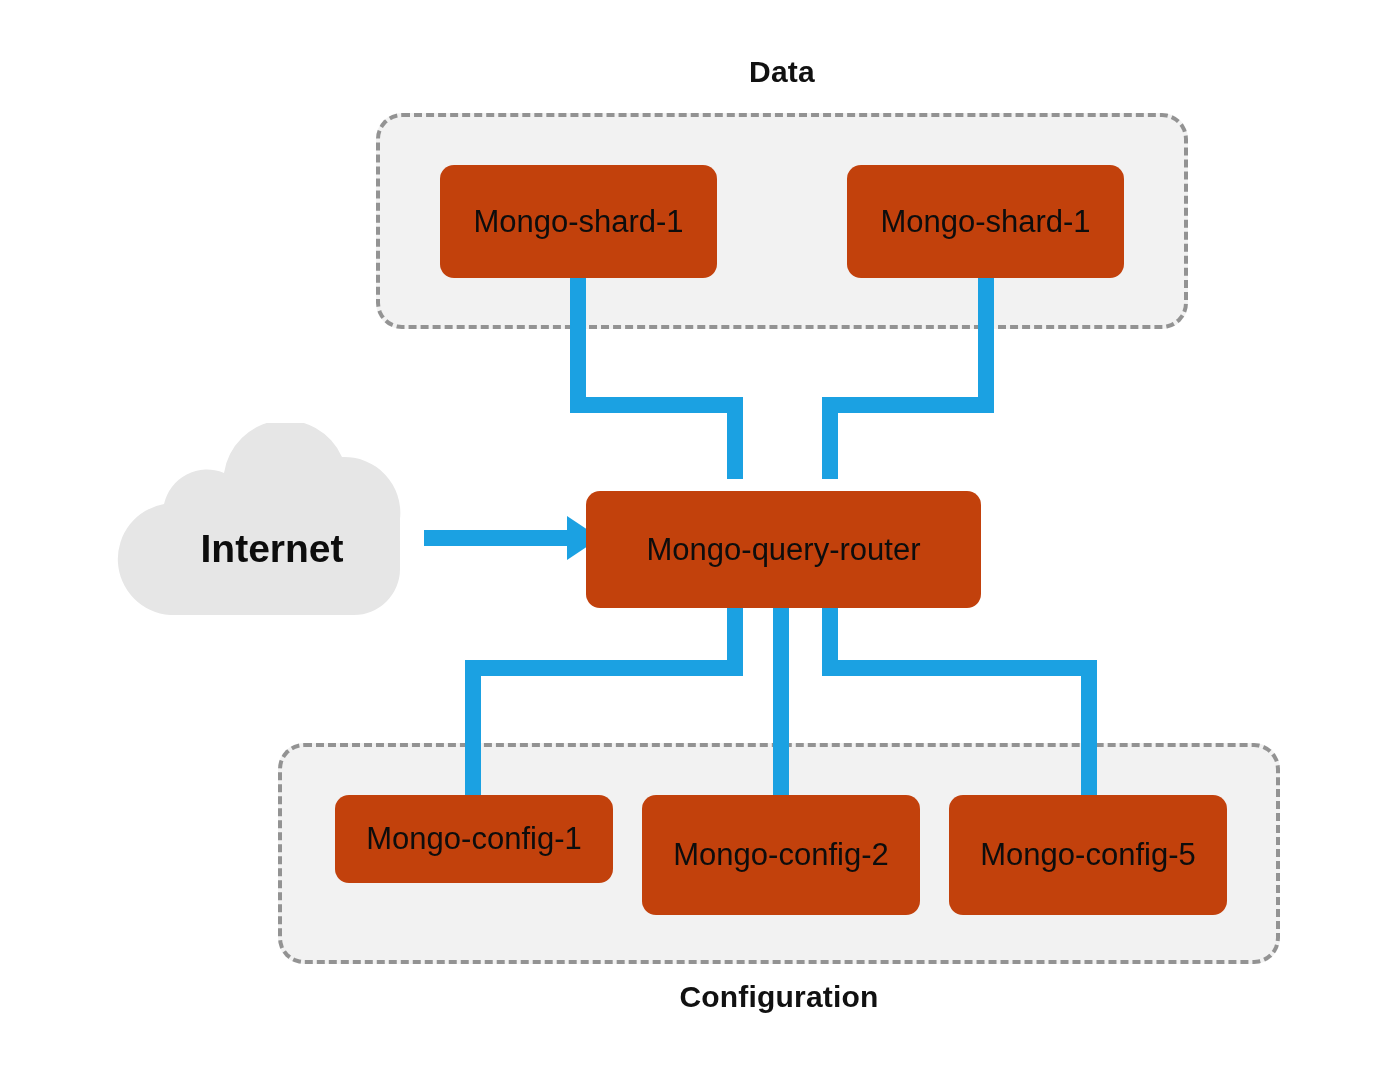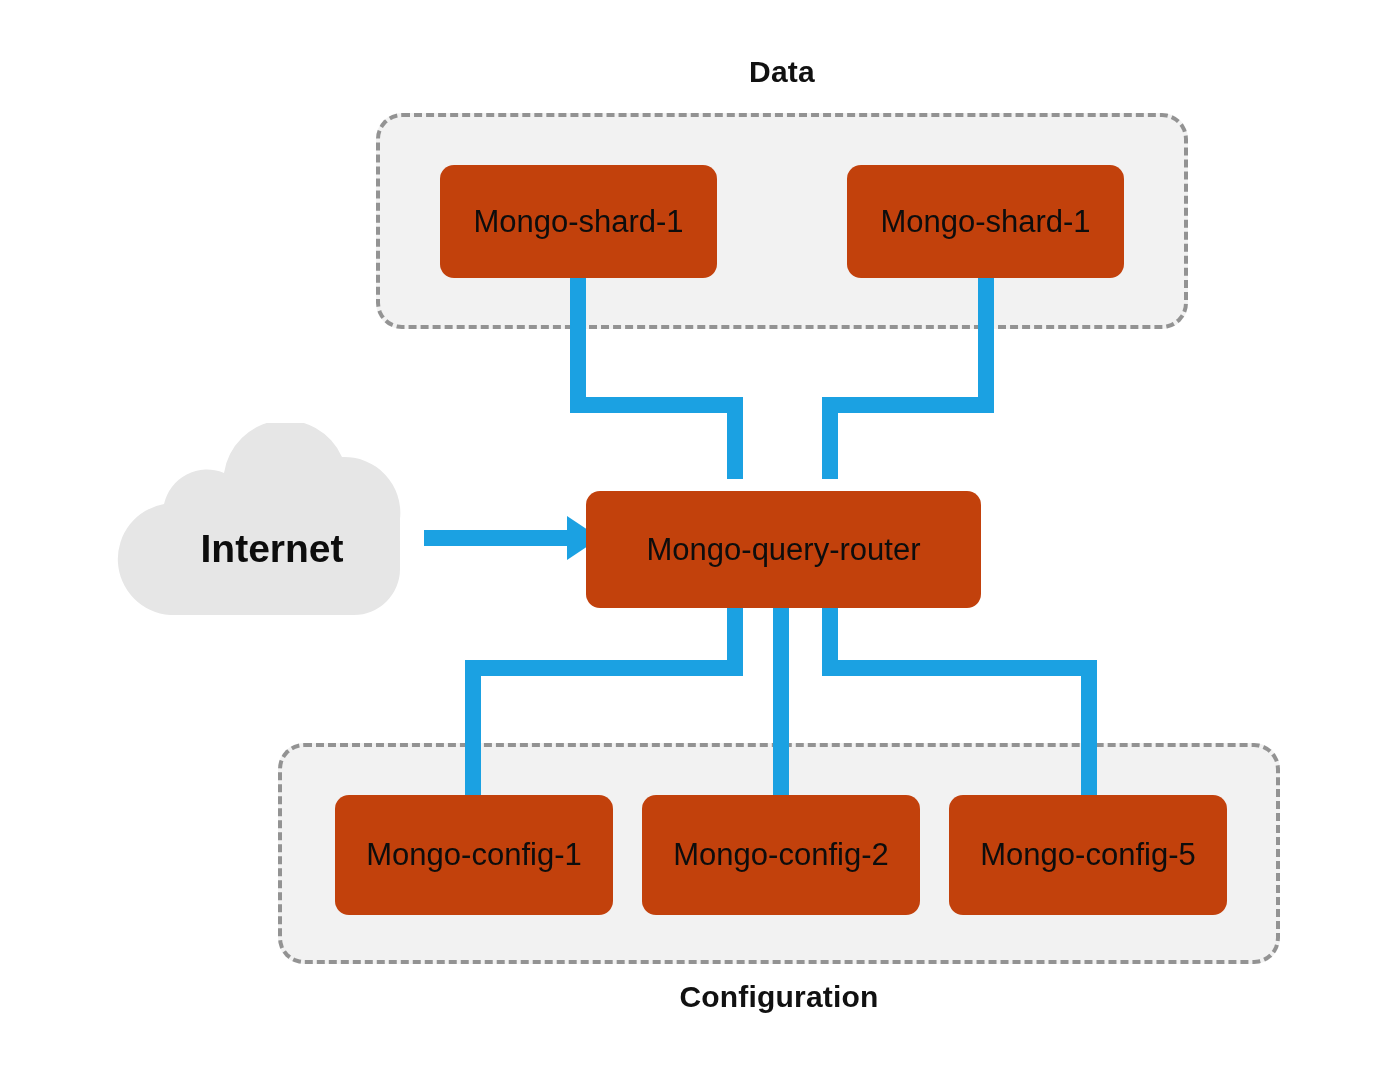--- a/index.html
+++ b/index.html
@@ -74,21 +74,21 @@
     align-items: center;
     justify-content: center;
     color: #0d0d0d;
     font-size: 31px;
     font-weight: normal;
     white-space: nowrap;
   }
   #node-shard-1  { left: 440px;  top: 165px; width: 277px; height: 113px; }
   #node-shard-2  { left: 847px;  top: 165px; width: 277px; height: 113px; }
   #node-router   { left: 586px;  top: 479px; width: 395px; height: 117px; margin-top: 12px; }
-  #node-config-1 { left: 335px;  top: 795px; width: 278px; height: 120px; }
+  #node-config-1 { left: 335px;  top: 795px; width: 278px; height: 88px; }
   #node-config-2 { left: 642px;  top: 795px; width: 278px; height: 120px; }
   #node-config-3 { left: 949px;  top: 795px; width: 278px; height: 120px; }
 
   
   #cloud-internet {
     position: absolute;
     left: 112px;
     top: 423px;
     width: 345px;
     height: 208px;

